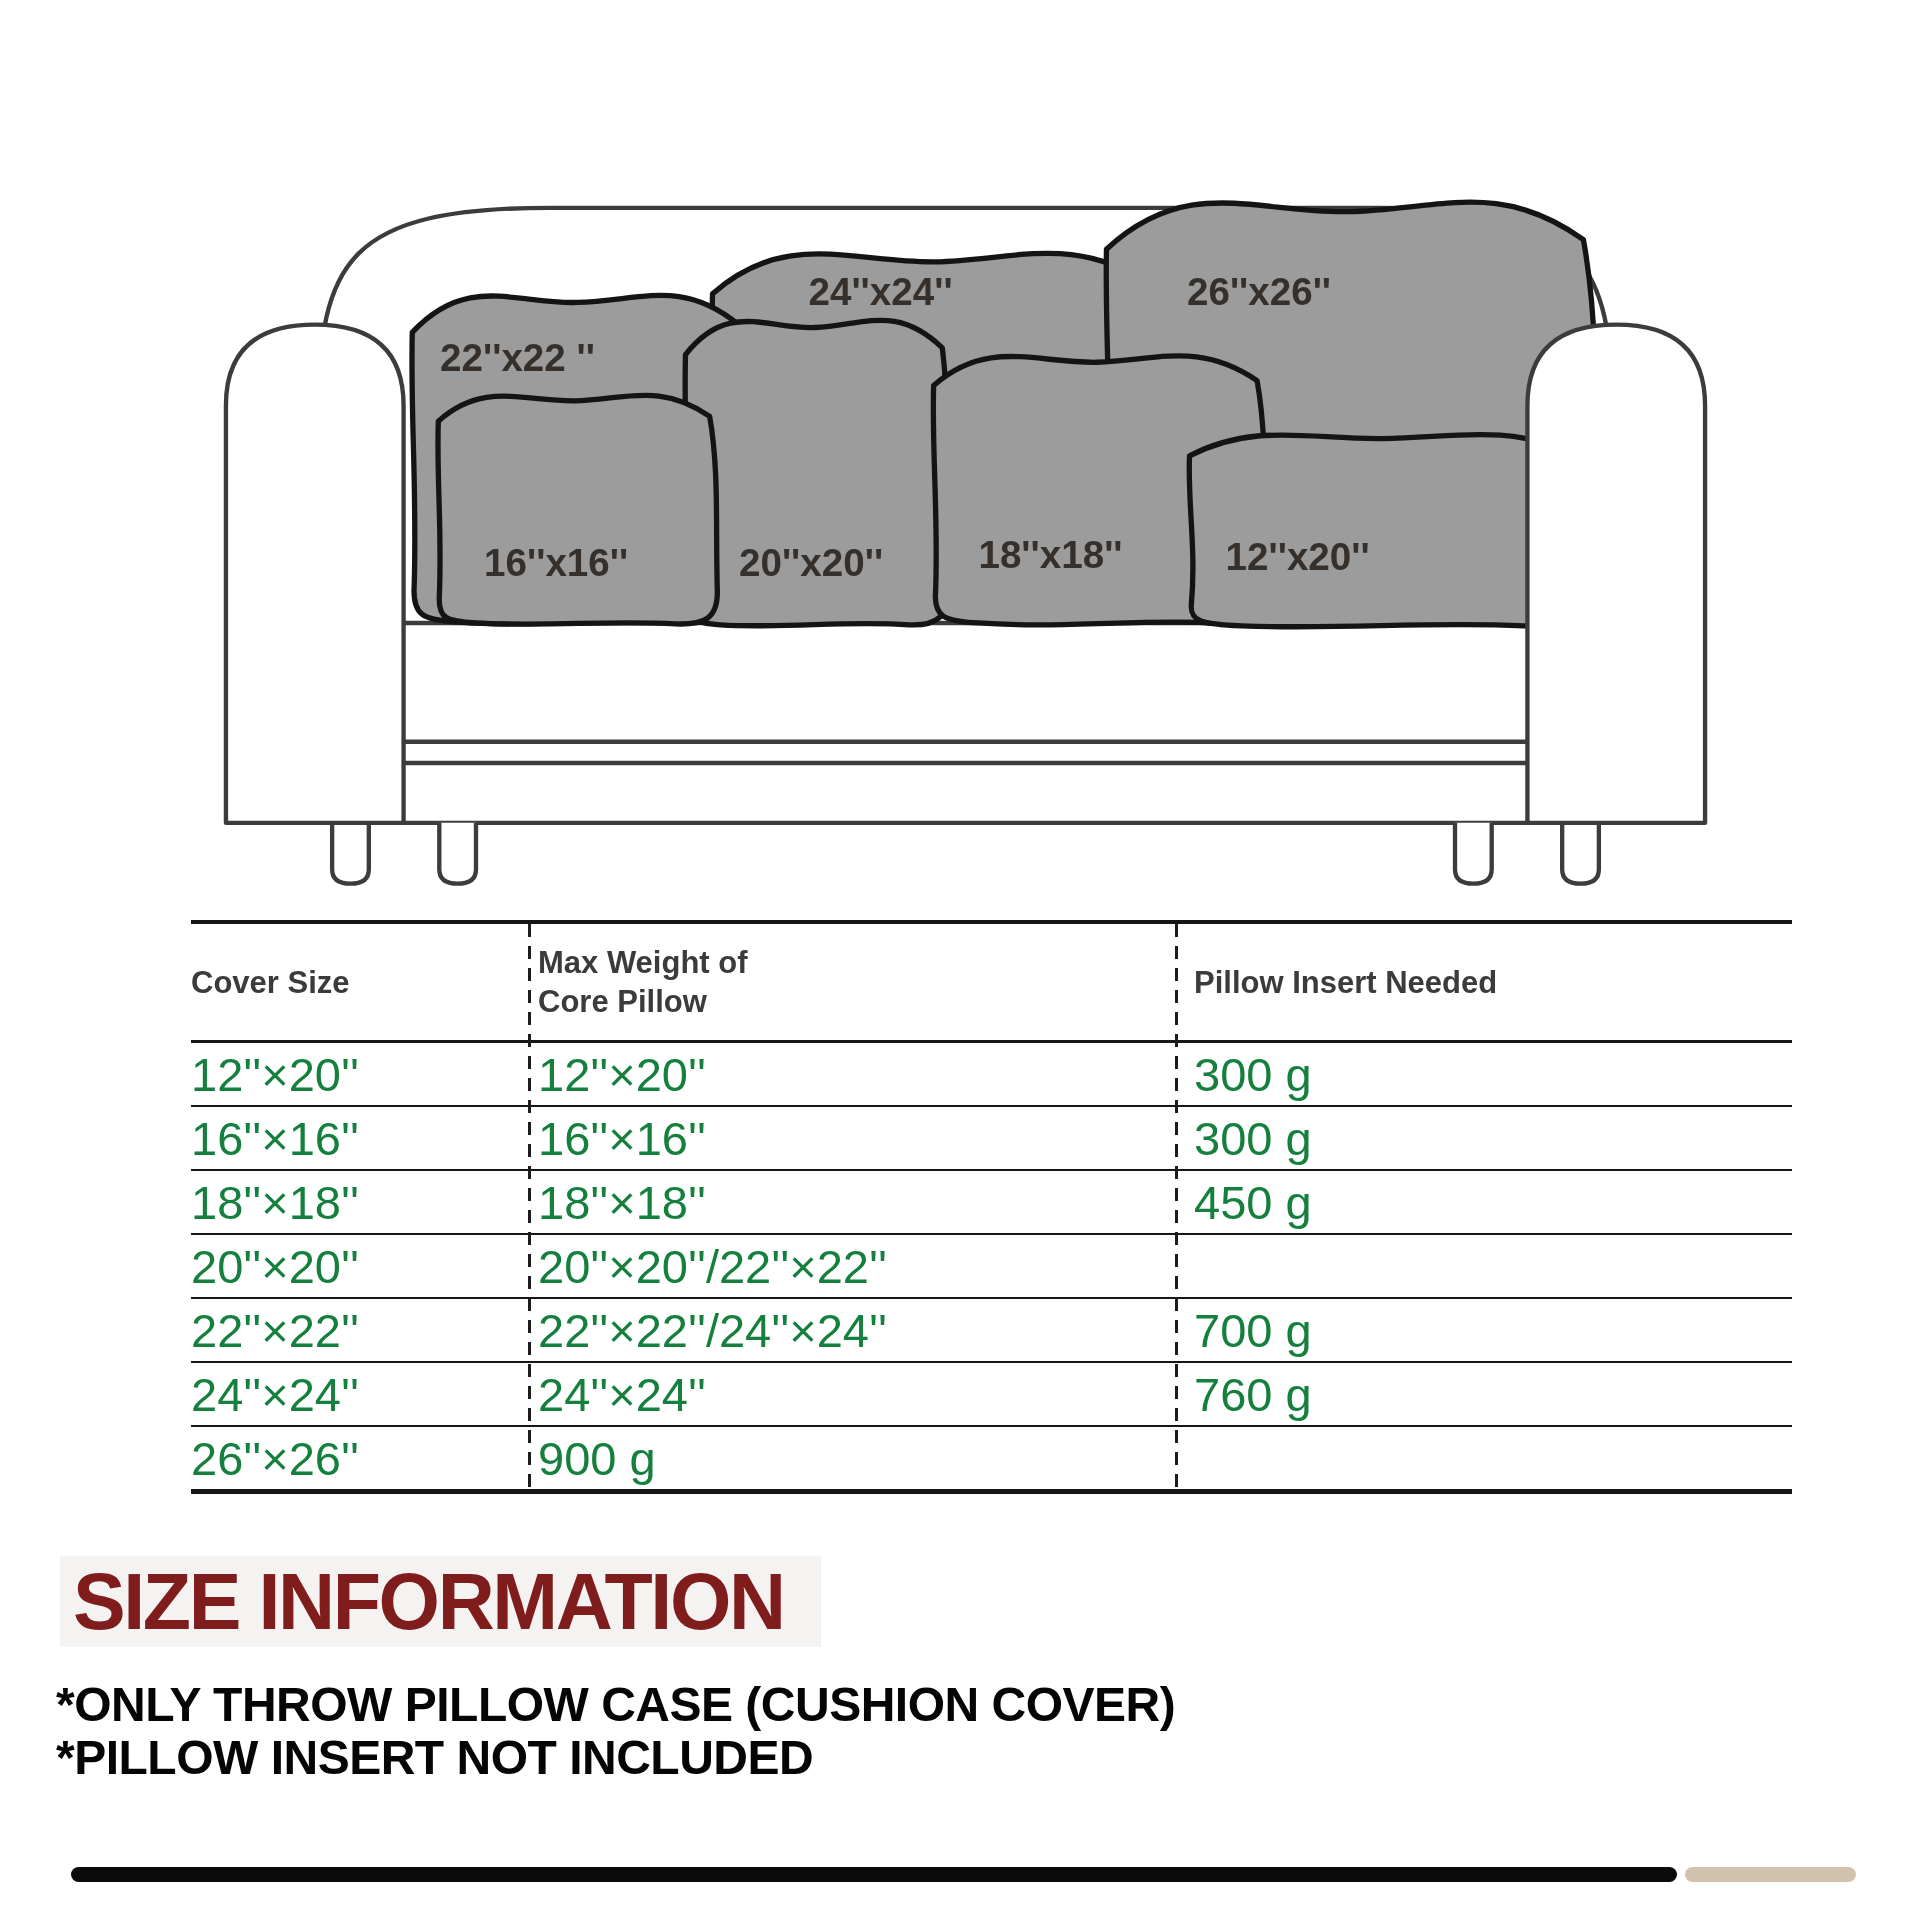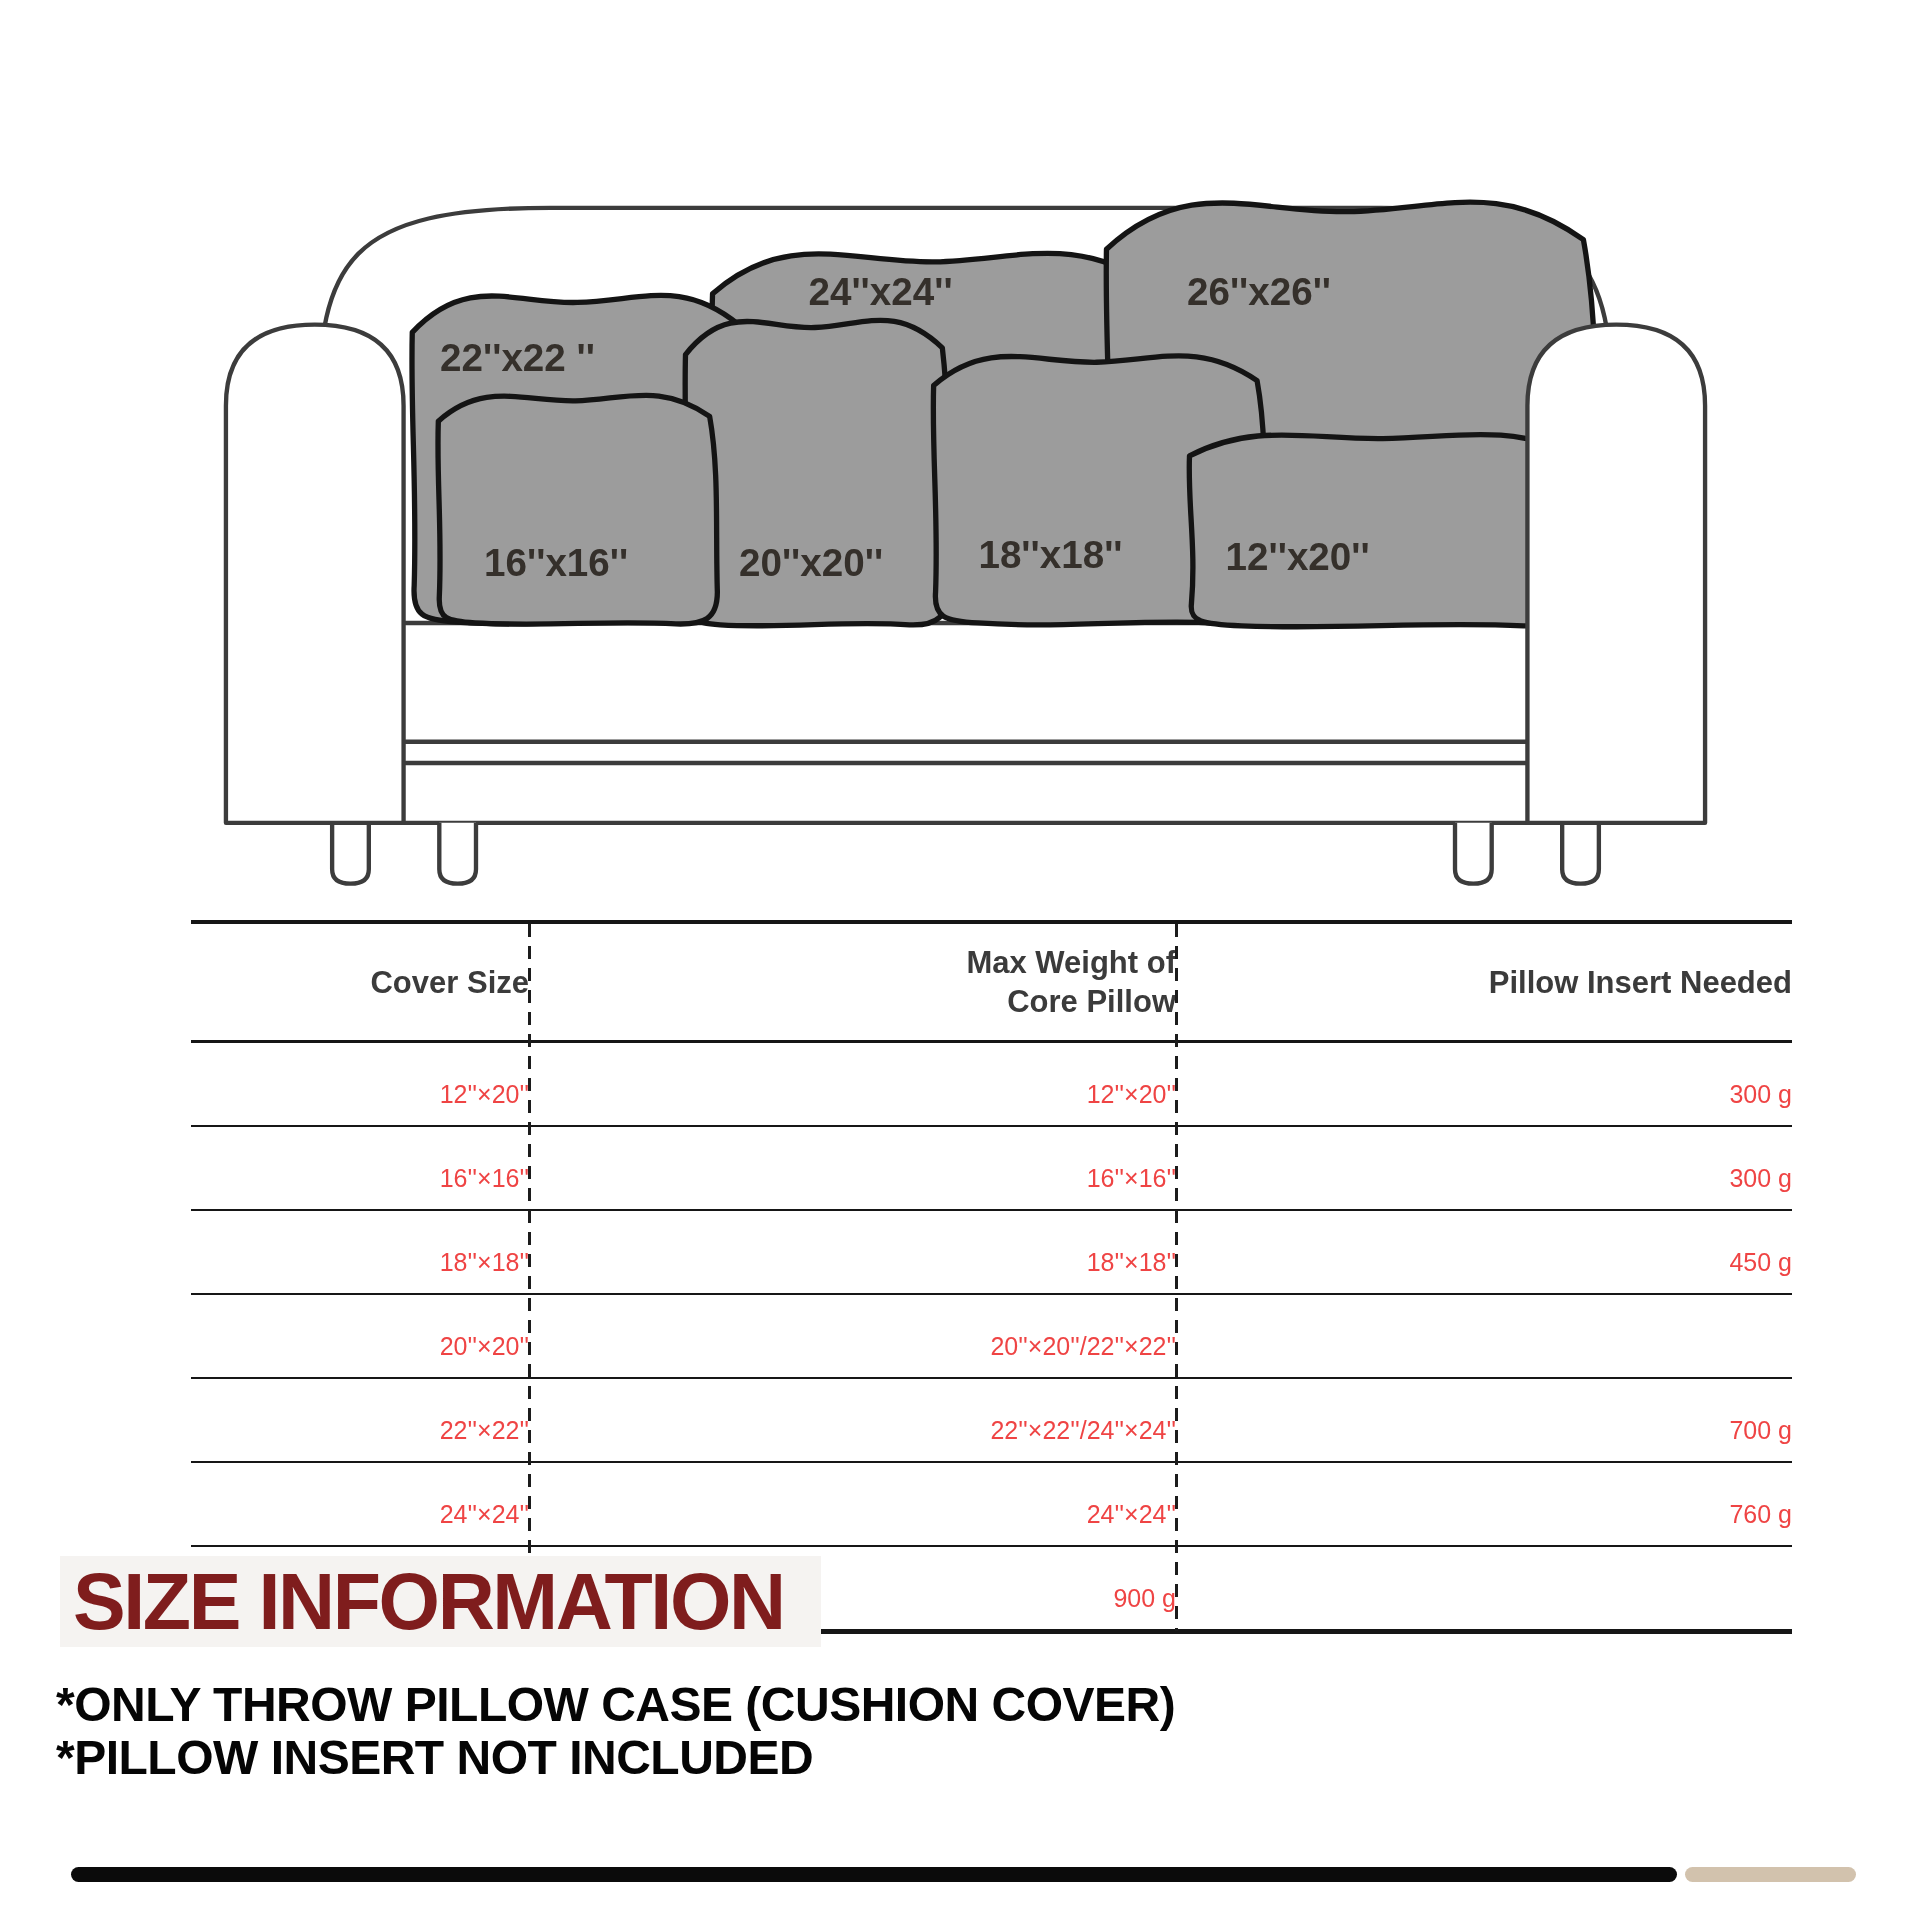--- a/index.html
+++ b/index.html
@@ -14,23 +14,23 @@
   
   .sofa-svg{position:absolute;left:0;top:0;width:1931px;height:908px;}
   .outline{fill:#ffffff;stroke:#3c3c3c;stroke-width:4.5;stroke-linejoin:round;}
   .thinline{fill:none;stroke:#3c3c3c;stroke-width:4.5;stroke-linecap:round;}
   .pillow{fill:var(--pillow);stroke:#141414;stroke-width:5.5;stroke-linejoin:round;}
   .pillow-label{font-family:"Liberation Sans",sans-serif;font-weight:bold;font-size:40px;fill:#35302b;text-anchor:middle;letter-spacing:0px;}
 
   
   .size-table{position:absolute;left:191px;top:920px;width:1601px;
     border-top:4.8px solid var(--line);border-bottom:3.9px solid var(--line);}
-  .trow{display:grid;grid-template-columns:338px 647px 616px;align-items:center;text-align:right;}
+  .trow{display:grid;grid-template-columns:338px 647px 616px;align-items:center;text-align:left;gap:9px;}
   .trow.head{height:116px;border-bottom:3.9px solid var(--line);font-weight:bold;font-size:31px;color:#3b3b3b;line-height:39px;}
-  .trow.body{height:62px;border-bottom:2.9px solid var(--line);font-size:25px;color:#ef4444;margin-top:20px;}
+  .trow.body{height:62px;border-bottom:2.9px solid var(--line);font-size:47px;color:#15803d;}
   .trow.body:last-child{border-bottom:none;}
   .vline{position:absolute;top:0;height:100%;width:2.9px;
     background-image:repeating-linear-gradient(to bottom,#1c1c1c 0 12.6px,transparent 12.6px 22px);}
   .vline.v1{left:337px;}
   .vline.v2{left:984px;}
 
   
   .heading-bg{position:absolute;left:60px;top:1556px;width:761px;height:91px;background:#f5f3f1;}
   .page-heading{position:absolute;left:73px;top:1556px;height:91px;line-height:91px;margin:0;
     font-size:79px;font-weight:bold;letter-spacing:-2.4px;color:#7f1d1d;white-space:nowrap;text-align:right;}

